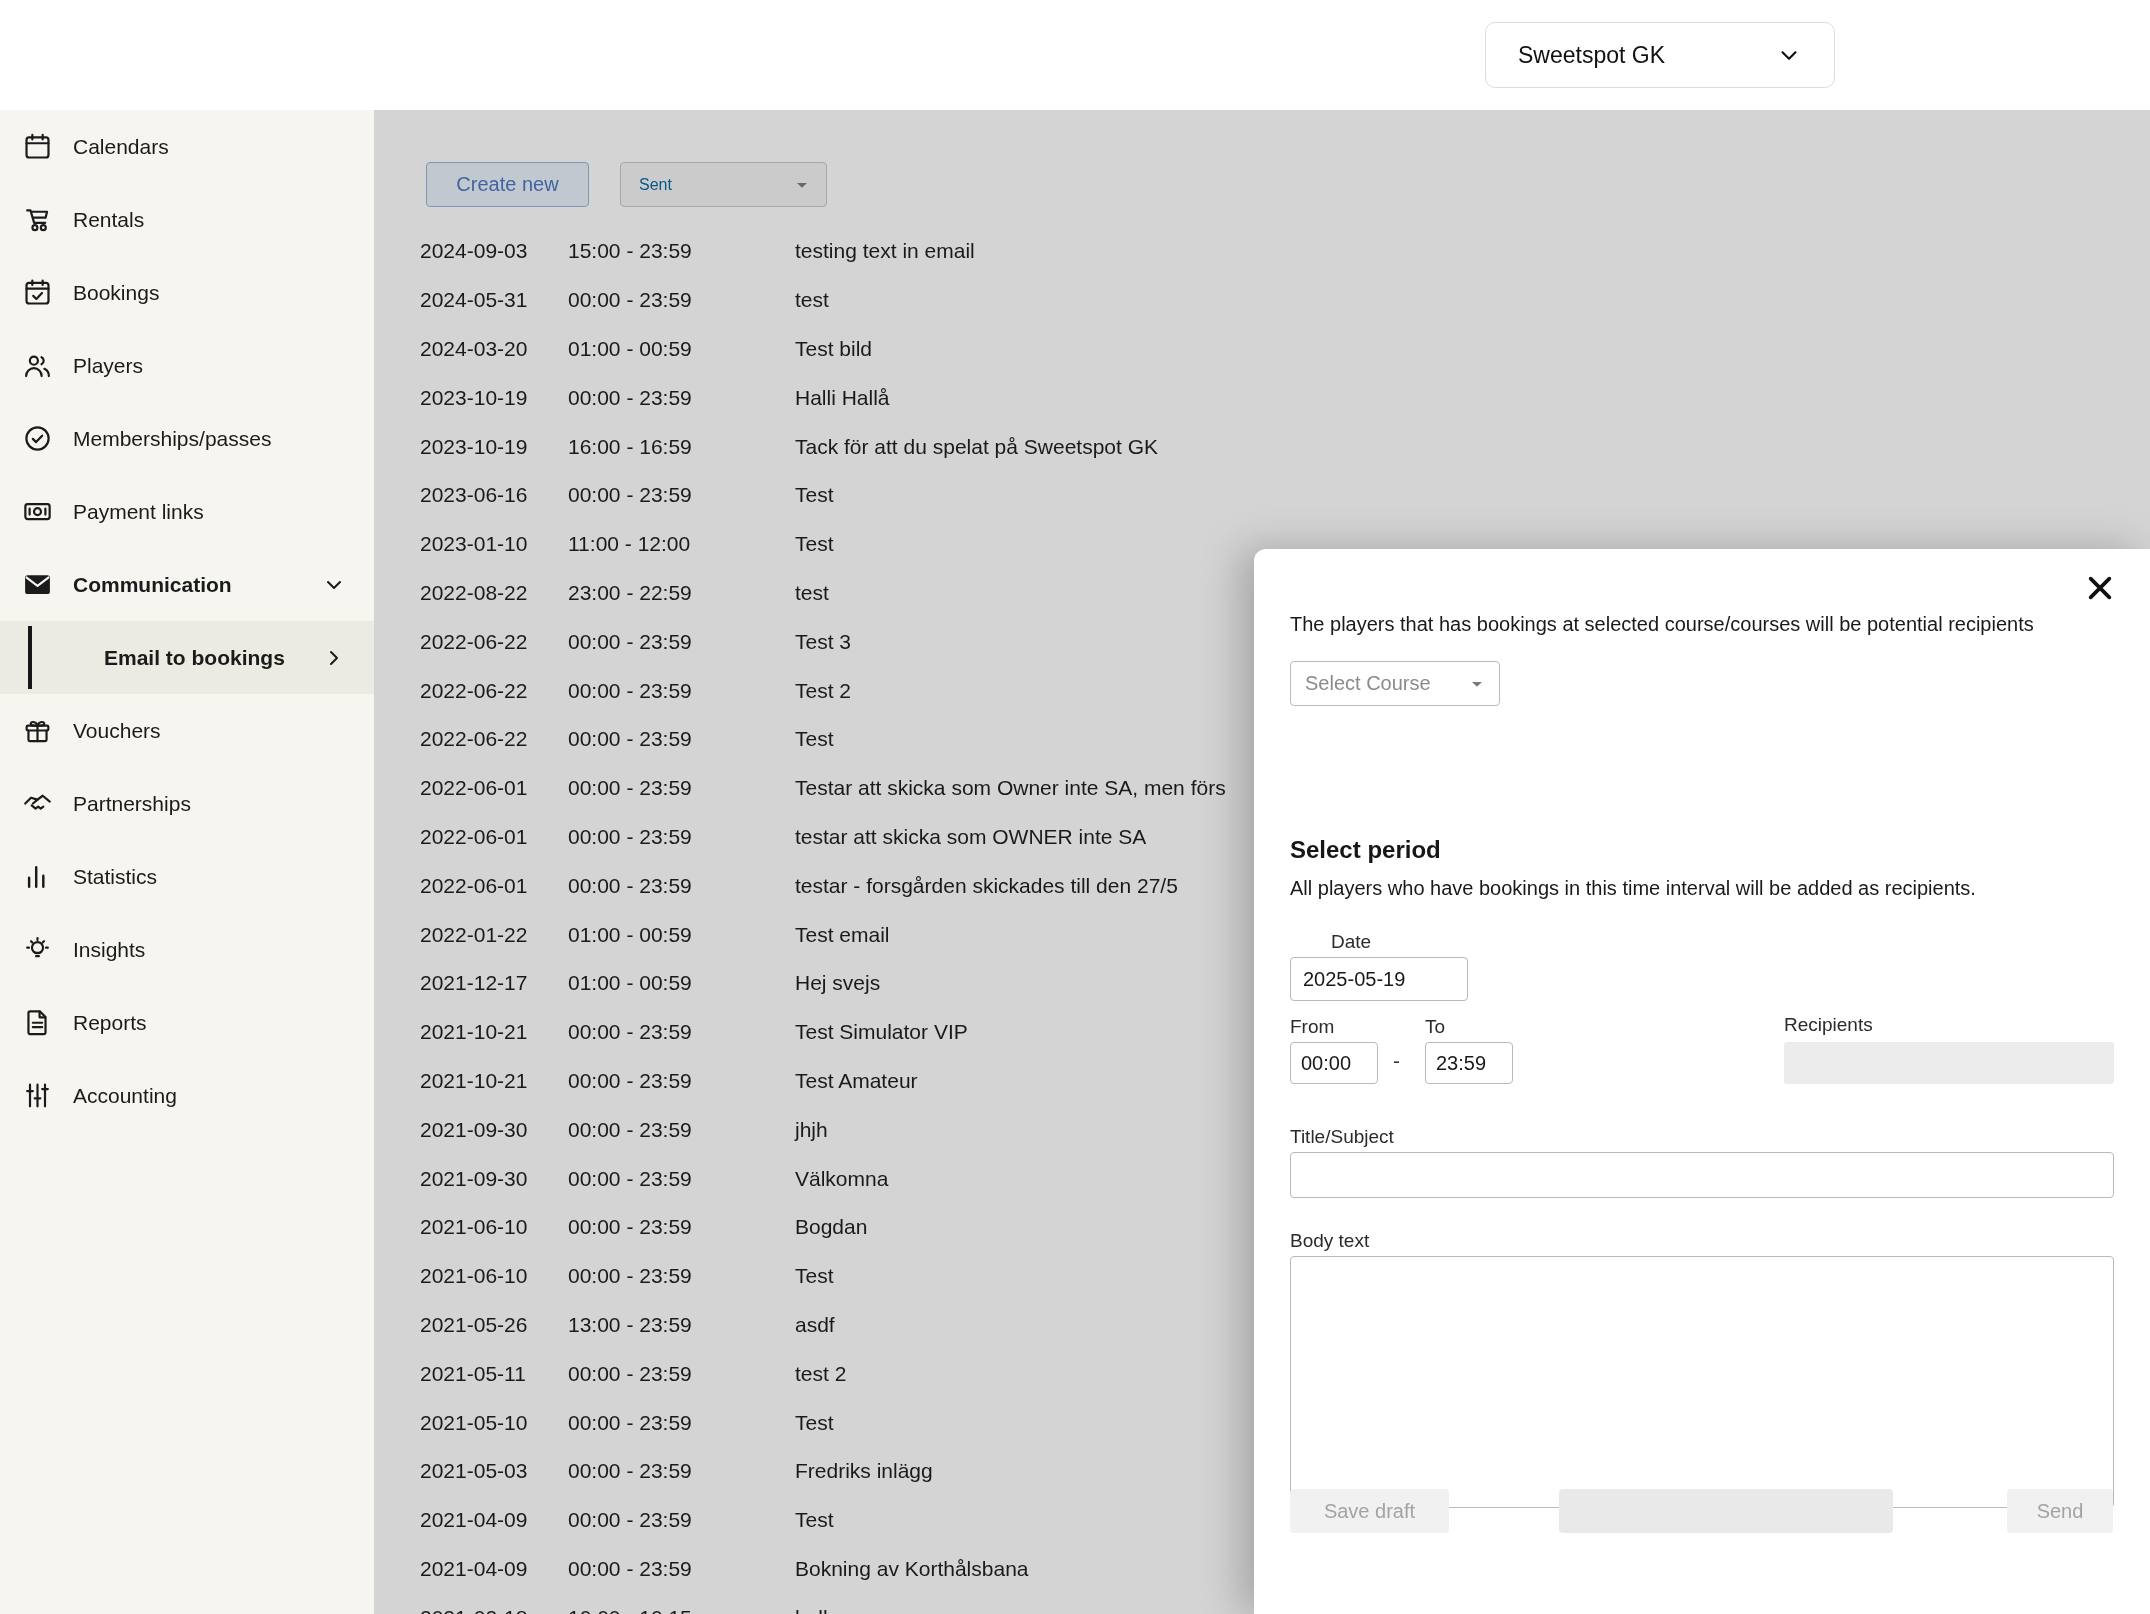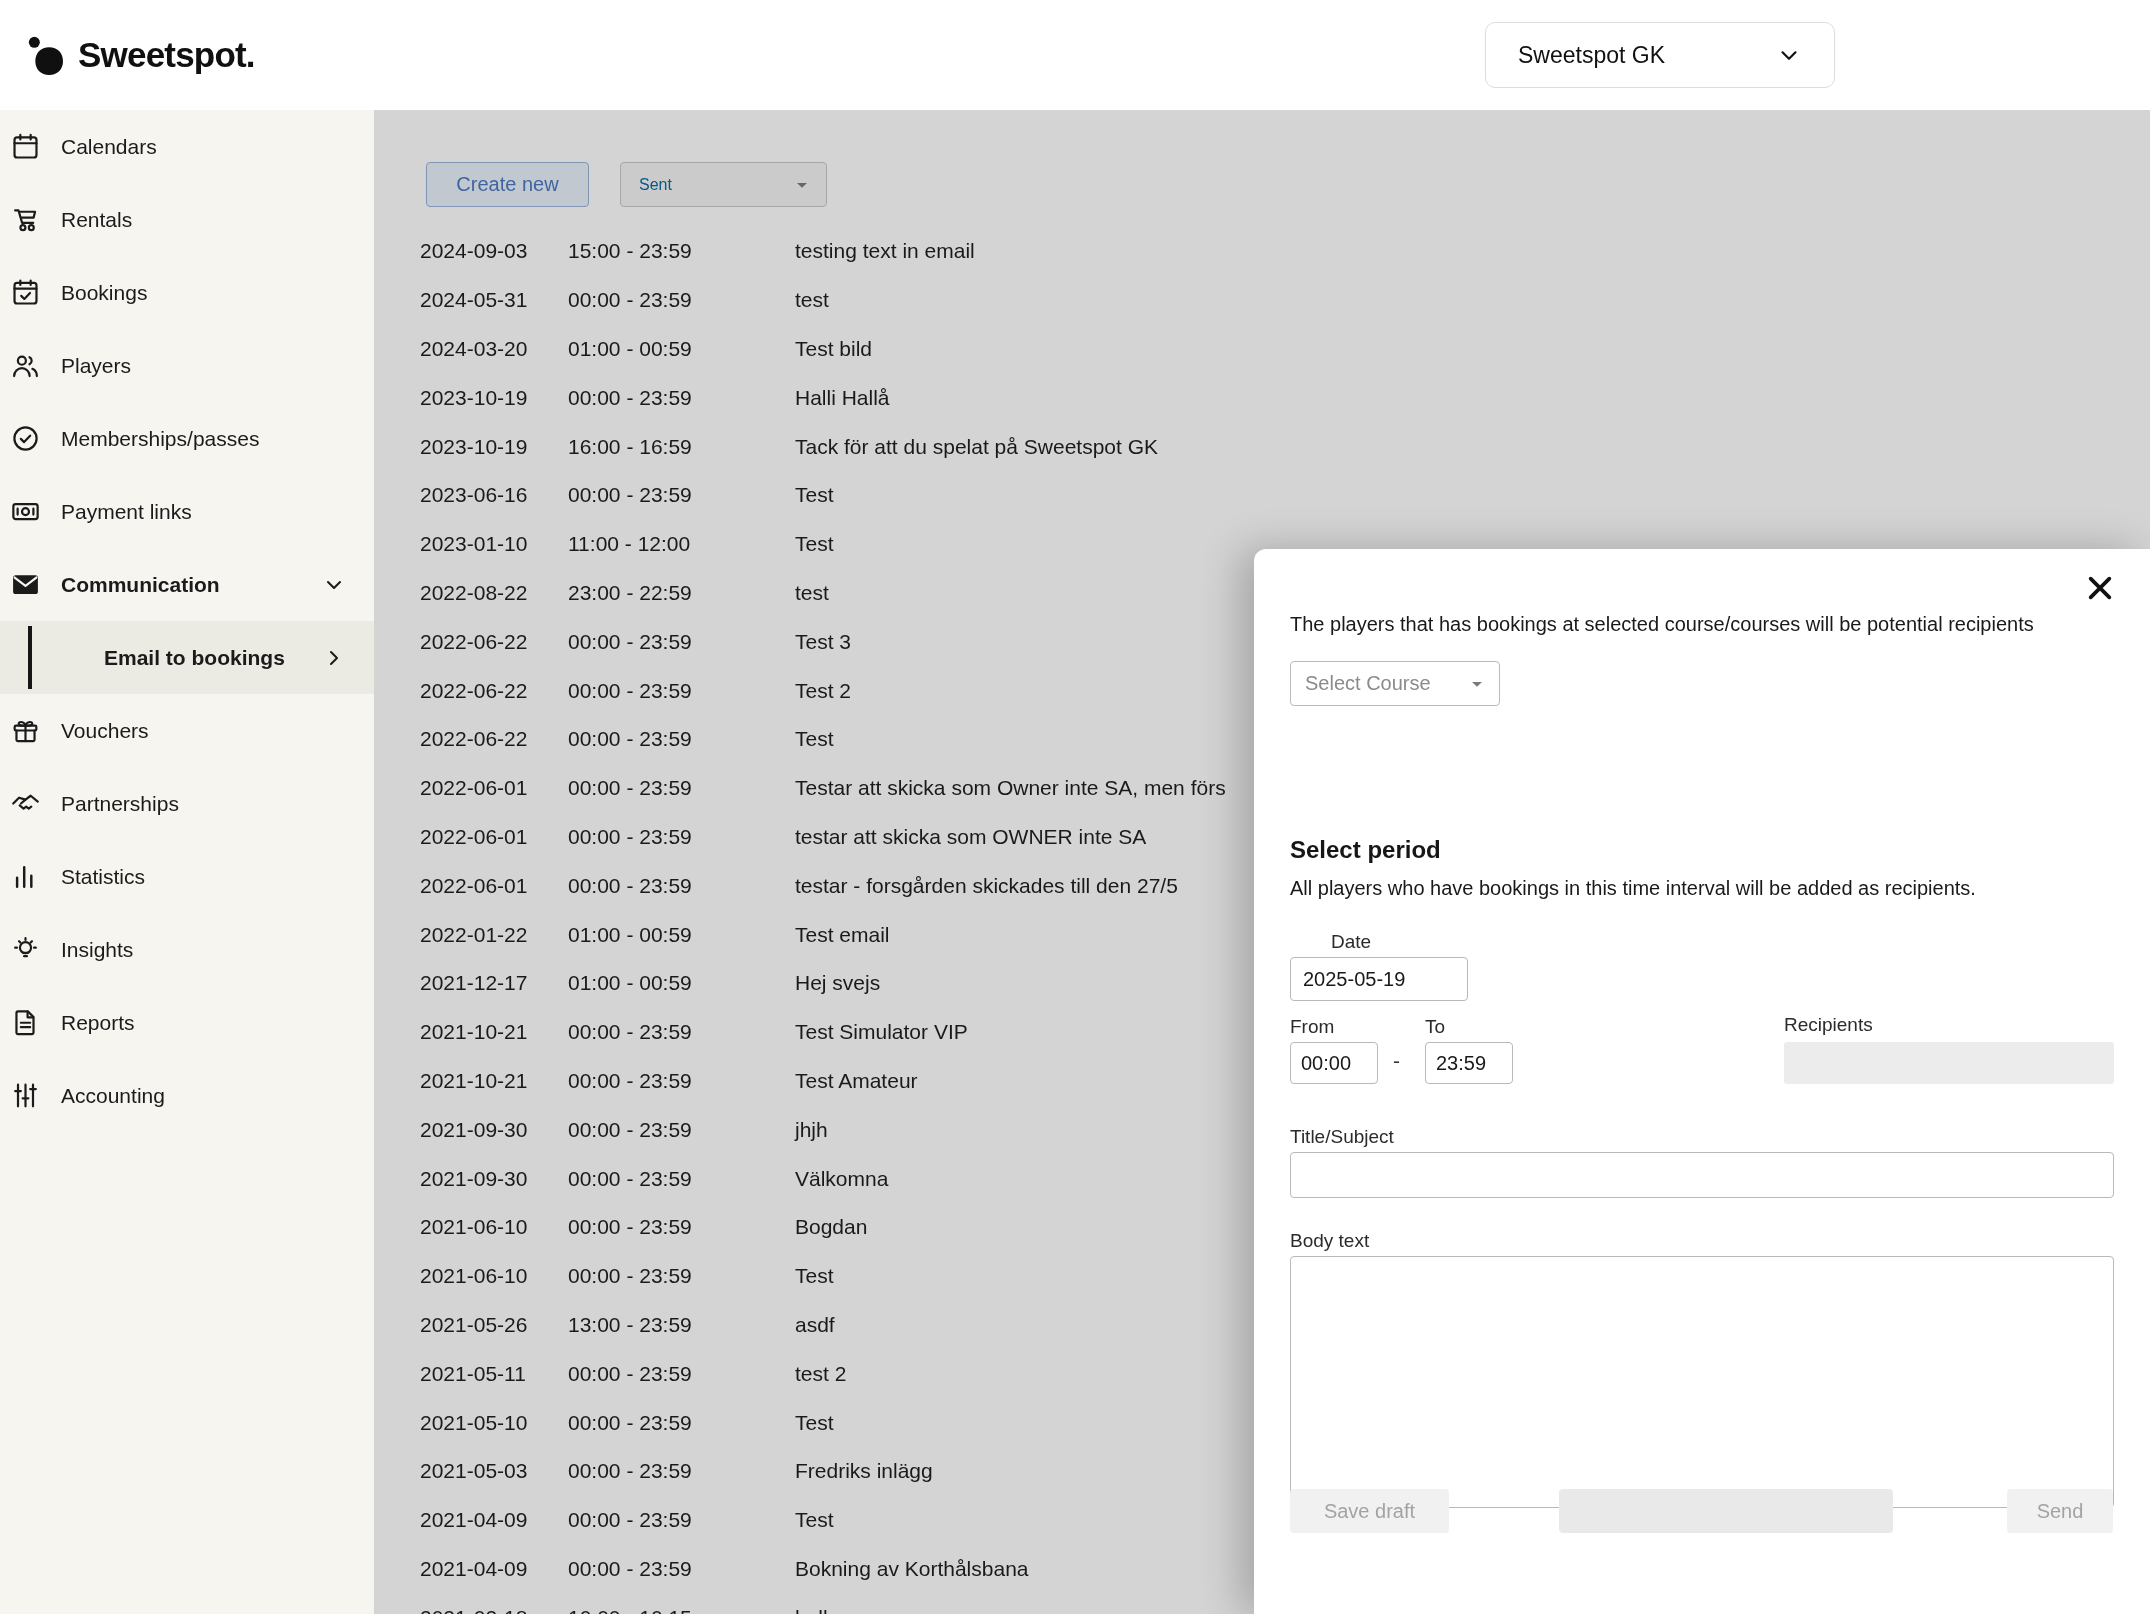--- a/index.html
+++ b/index.html
@@ -14,21 +14,21 @@
   .logo{position:absolute;left:26px;top:0;height:110px;display:flex;align-items:center;gap:12px;}
   .logo-mark svg{width:40px;height:40px;display:block;}
   .logo-text{font-size:35px;font-weight:700;letter-spacing:-0.8px;color:#101010;}
   .club-selector{position:absolute;left:1485px;top:22px;width:350px;height:66px;border:1px solid #ddd;
     border-radius:10px;background:#fff;display:flex;align-items:center;padding:0 32px;font-size:23px;color:#111;cursor:pointer;}
   .club-caret{margin-left:auto;display:flex;}
   .club-caret svg{width:26px;height:26px;}
 
   
   .sidebar{position:absolute;left:0;top:110px;width:374px;bottom:0;background:var(--sidebar-bg,#f6f5f0);z-index:2;}
-  .nav-item{height:73px;display:flex;align-items:center;padding-left:10px;gap:20px;font-size:21px;color:#1b1b1b;cursor:pointer;}
+  .nav-item{height:73px;display:flex;align-items:center;padding-left:22px;gap:20px;font-size:21px;color:#1b1b1b;cursor:pointer;}
   .nav-item.sub{padding-left:104px;}
   .nav-item.bold{font-weight:700;}
   .nav-item.selected{background:var(--sidebar-selected-bg,#ecebe3);}
   .nav-icon{width:31px;height:31px;display:flex;flex:none;}
   .nav-icon svg{width:31px;height:31px;}
   .nav-trailing{margin-left:auto;margin-right:28px;display:flex;}
   .nav-trailing svg{width:24px;height:24px;}
   .subgroup{position:relative;}
   .subgroup::before{content:"";position:absolute;left:28px;top:5px;bottom:5px;width:4px;background:#161616;}
 
@@ -82,29 +82,20 @@
   .btn{position:absolute;top:940px;height:44px;border:none;border-radius:4px;font-family:inherit;
     font-size:20px;font-weight:500;cursor:default;}
   .save-draft{left:36px;width:159px;background:#f1f1f1;color:#a3a3a3;}
   .middle-action{left:305px;width:334px;background:#e9e9e9;}
   .send{left:753px;width:106px;background:#f1f1f1;color:#a3a3a3;}
 </style>
 </head>
 <body>
 
 <header class="topbar">
-  <div class="logo">
-    <span class="logo-mark">
-        <svg viewBox="0 0 24 24">
-          <circle cx="5" cy="4.4" r="3.3" fill="#101010"></circle>
-          <path d="M13.9 7.4c4.9 0 8.3 3.4 8.3 8.3S18.8 24 13.9 24s-8.3-3.4-8.3-8.3 3.4-8.3 8.3-8.3z" fill="#101010"></path>
-        </svg>
-      </span>
-    <span class="logo-text">Sweetspot.</span>
-  </div>
   <div class="club-selector">
     <span>Sweetspot GK</span>
     <span class="club-caret">
         <svg viewBox="0 0 24 24" fill="none" stroke="currentColor" stroke-width="2" stroke-linecap="round" stroke-linejoin="round">
           <path d="M6 9.5l6 6 6-6"></path>
         </svg>
       </span>
   </div>
 </header>
 

